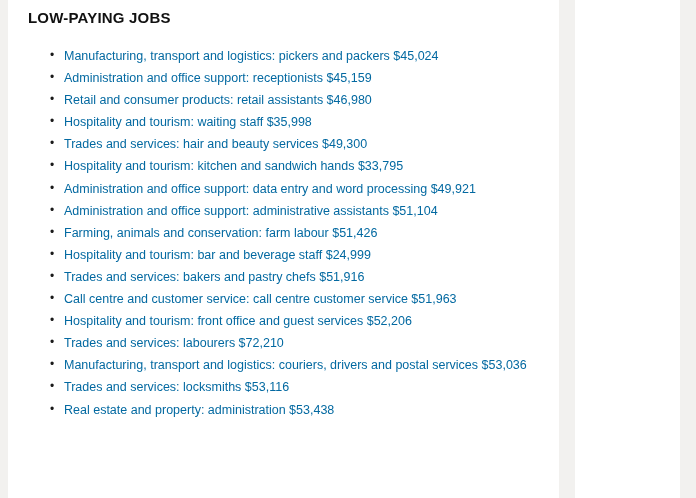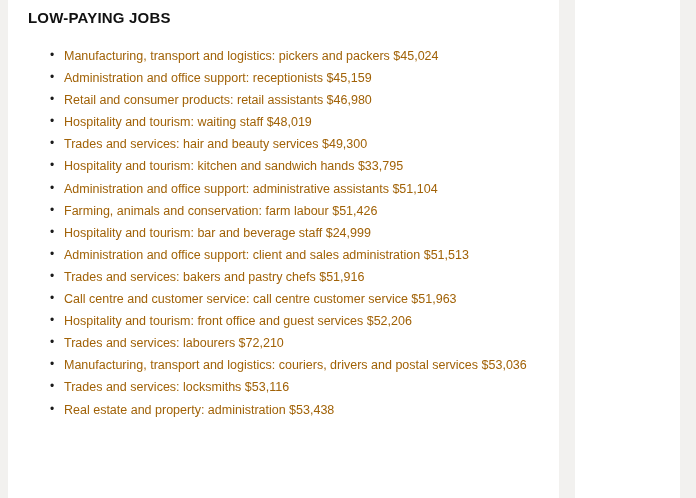--- a/index.html
+++ b/index.html
@@ -43,21 +43,21 @@
   }
   ul.job-list {
     list-style: none;
     margin: 0;
     padding: 0;
     padding-top: 21px;
   }
   ul.job-list li {
     position: relative;
     font-size: 12.5px;
-    color: #a16207;
+    color: #0369a1;
     line-height: 14px;
     padding: 0 0 0 42px;
     margin: 0 0 8.1px 0;
     white-space: nowrap;
   }
   ul.job-list li::before {
     content: "\2022";
     position: absolute;
     left: 28px;
     top: -1px;
@@ -77,27 +77,27 @@
 </head>
 <body>
 
 <div class="page">
   <div class="content">
     <h1 class="doc-title">LOW-PAYING JOBS</h1>
     <ul class="job-list">
       <li>Manufacturing, transport and logistics: pickers and packers $45,024</li>
       <li>Administration and office support: receptionists $45,159</li>
       <li>Retail and consumer products: retail assistants $46,980</li>
-      <li>Hospitality and tourism: waiting staff $48,019</li>
+      <li>Hospitality and tourism: waiting staff $35,998</li>
       <li>Trades and services: hair and beauty services $49,300</li>
       <li>Hospitality and tourism: kitchen and sandwich hands $33,795</li>
+      <li>Administration and office support: data entry and word processing $49,921</li>
       <li>Administration and office support: administrative assistants $51,104</li>
       <li>Farming, animals and conservation: farm labour $51,426</li>
       <li>Hospitality and tourism: bar and beverage staff $24,999</li>
-      <li>Administration and office support: client and sales administration $51,513</li>
       <li>Trades and services: bakers and pastry chefs $51,916</li>
       <li>Call centre and customer service: call centre customer service $51,963</li>
       <li>Hospitality and tourism: front office and guest services $52,206</li>
       <li>Trades and services: labourers $72,210</li>
       <li>Manufacturing, transport and logistics: couriers, drivers and postal services $53,036</li>
       <li>Trades and services: locksmiths $53,116</li>
       <li>Real estate and property: administration $53,438</li>
     </ul>
   </div>
   <div class="right-edge"></div>

